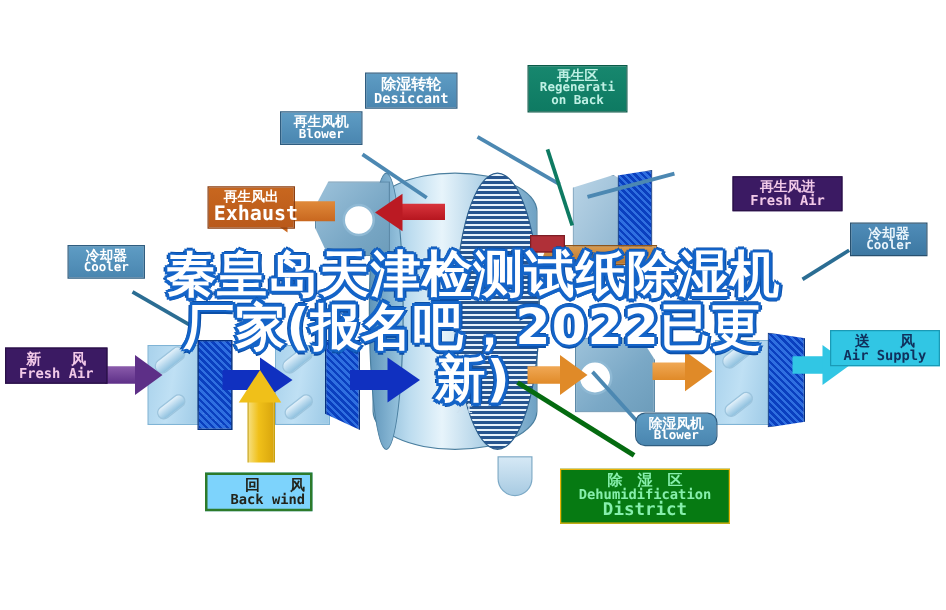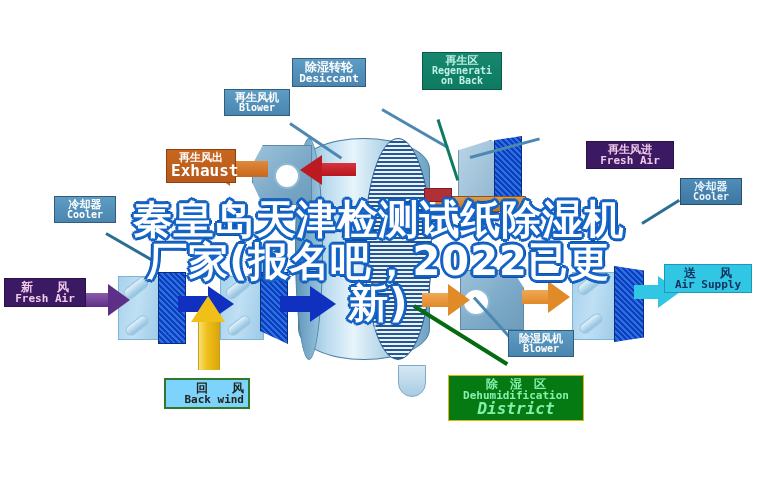--- a/index.html
+++ b/index.html
@@ -222,29 +222,29 @@
   <div class="lbl thm-purple" style="left:4px;top:278px;width:82px;font-size:12px;">
     <span class="cn">新　　风</span>
     <span class="en" style="font-size:11px;">Fresh Air</span>
   </div>
 
   <div class="lbl thm-gold" style="left:164px;top:378px;width:86px;font-size:12px;">
     <span class="cn">回　　风</span>
     <span class="en" style="font-size:11px;">Back wind</span>
   </div>
 
-  <div class="lbl thm-blue" style="left:508px;top:330px;width:66px;font-size:11px;">
+  <div class="lbl thm-blue" style="left:508px;top:330px;width:66px;font-size:11px;border-radius:8px;">
     <span class="cn">除湿风机</span>
     <span class="en" style="font-size:10px;">Blower</span>
   </div>
 
   <div class="lbl thm-green" style="left:448px;top:375px;width:136px;font-size:12px;">
     <span class="cn">除　湿　区</span>
     <span class="en" style="font-size:11px;">Dehumidification</span>
-    <span class="en" style="font-size:16px;font-style:italic;">District</span>
+    <span class="en" style="font-size:14px;">District</span>
   </div>
 
   <div class="lbl thm-cyan" style="left:664px;top:264px;width:88px;font-size:12px;">
     <span class="cn">送　　风</span>
     <span class="en" style="font-size:11px;">Air Supply</span>
   </div>
 
   <div class="wm" style="top:192px;font-size:40px;">秦皇岛天津检测试纸除湿机</div>
   <div class="wm" style="top:234px;font-size:40px;">厂家(报名吧，2022已更</div>
   <div class="wm" style="top:276px;font-size:40px;">新)</div>

